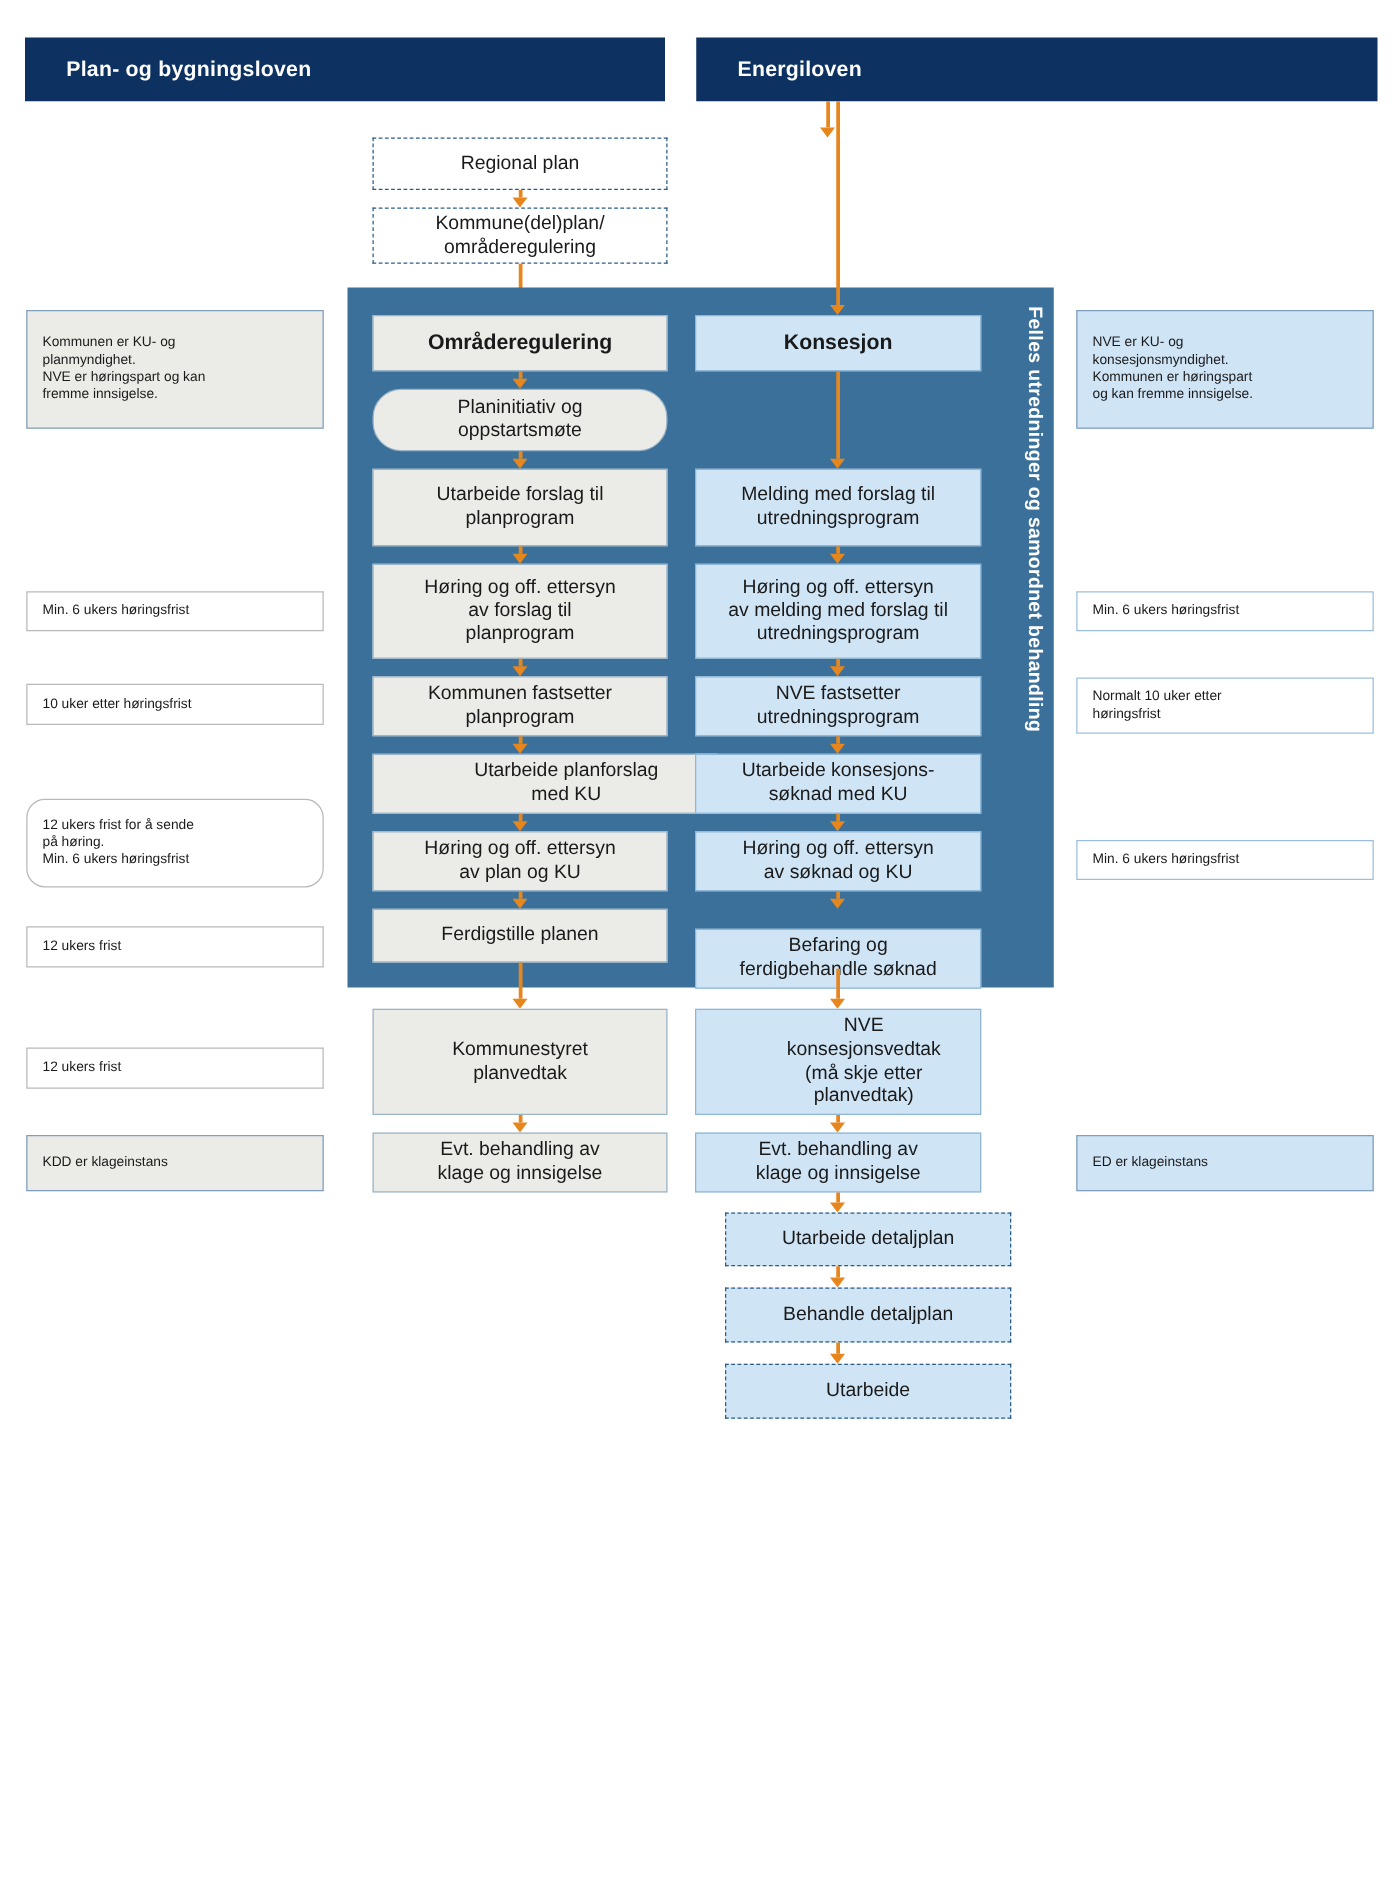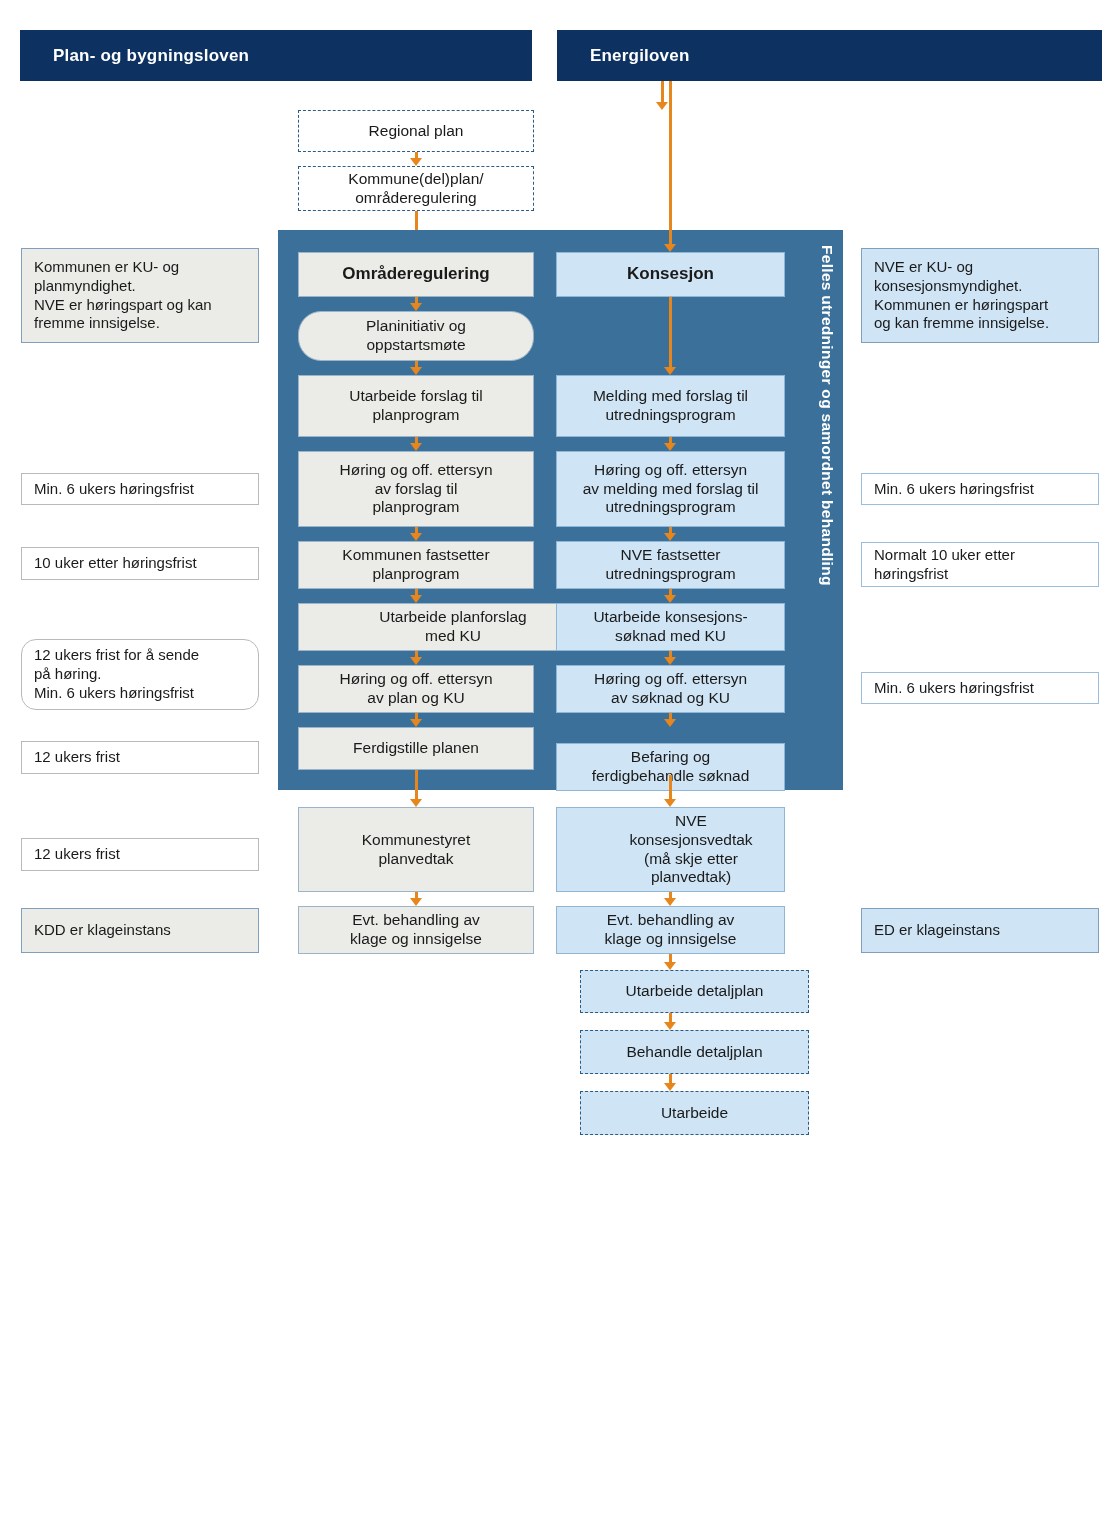--- a/index.html
+++ b/index.html
@@ -33,21 +33,21 @@
   }
   .node.grey{background:#ebebe7;border:1px solid #9cb4c8;}
   .node.blue{background:#cfe4f5;border:1px solid #8fb6d4;}
   .node.dashed-plain{background:#ffffff;border:1.6px dashed #2b5c86;}
   .node.dashed-blue{background:#cfe4f5;border:1.6px dashed #2b5c86;margin-left:24px;}
   .node.head{font-weight:bold;font-size:17px;}
 
   
   .note{
     display:flex;align-items:center;
-    font-size:15px;line-height:1.25;padding:6px 12px;
+    font-size:11px;line-height:1.25;padding:6px 12px;
     background:#ffffff;border:1px solid #b9b9b9;
   }
   .note.grey-fill{background:#ebebe7;border:1px solid #7f9fbc;}
   .note.blue-fill{background:#cfe4f5;border:1px solid #7f9fbc;}
   .note.blue-line{background:#ffffff;border:1px solid #9cbedd;}
 
   
   .arrow{position:absolute;}
   .arrow .shaft{
     position:absolute;left:50%;top:0;width:3px;margin-left:-1.5px;

